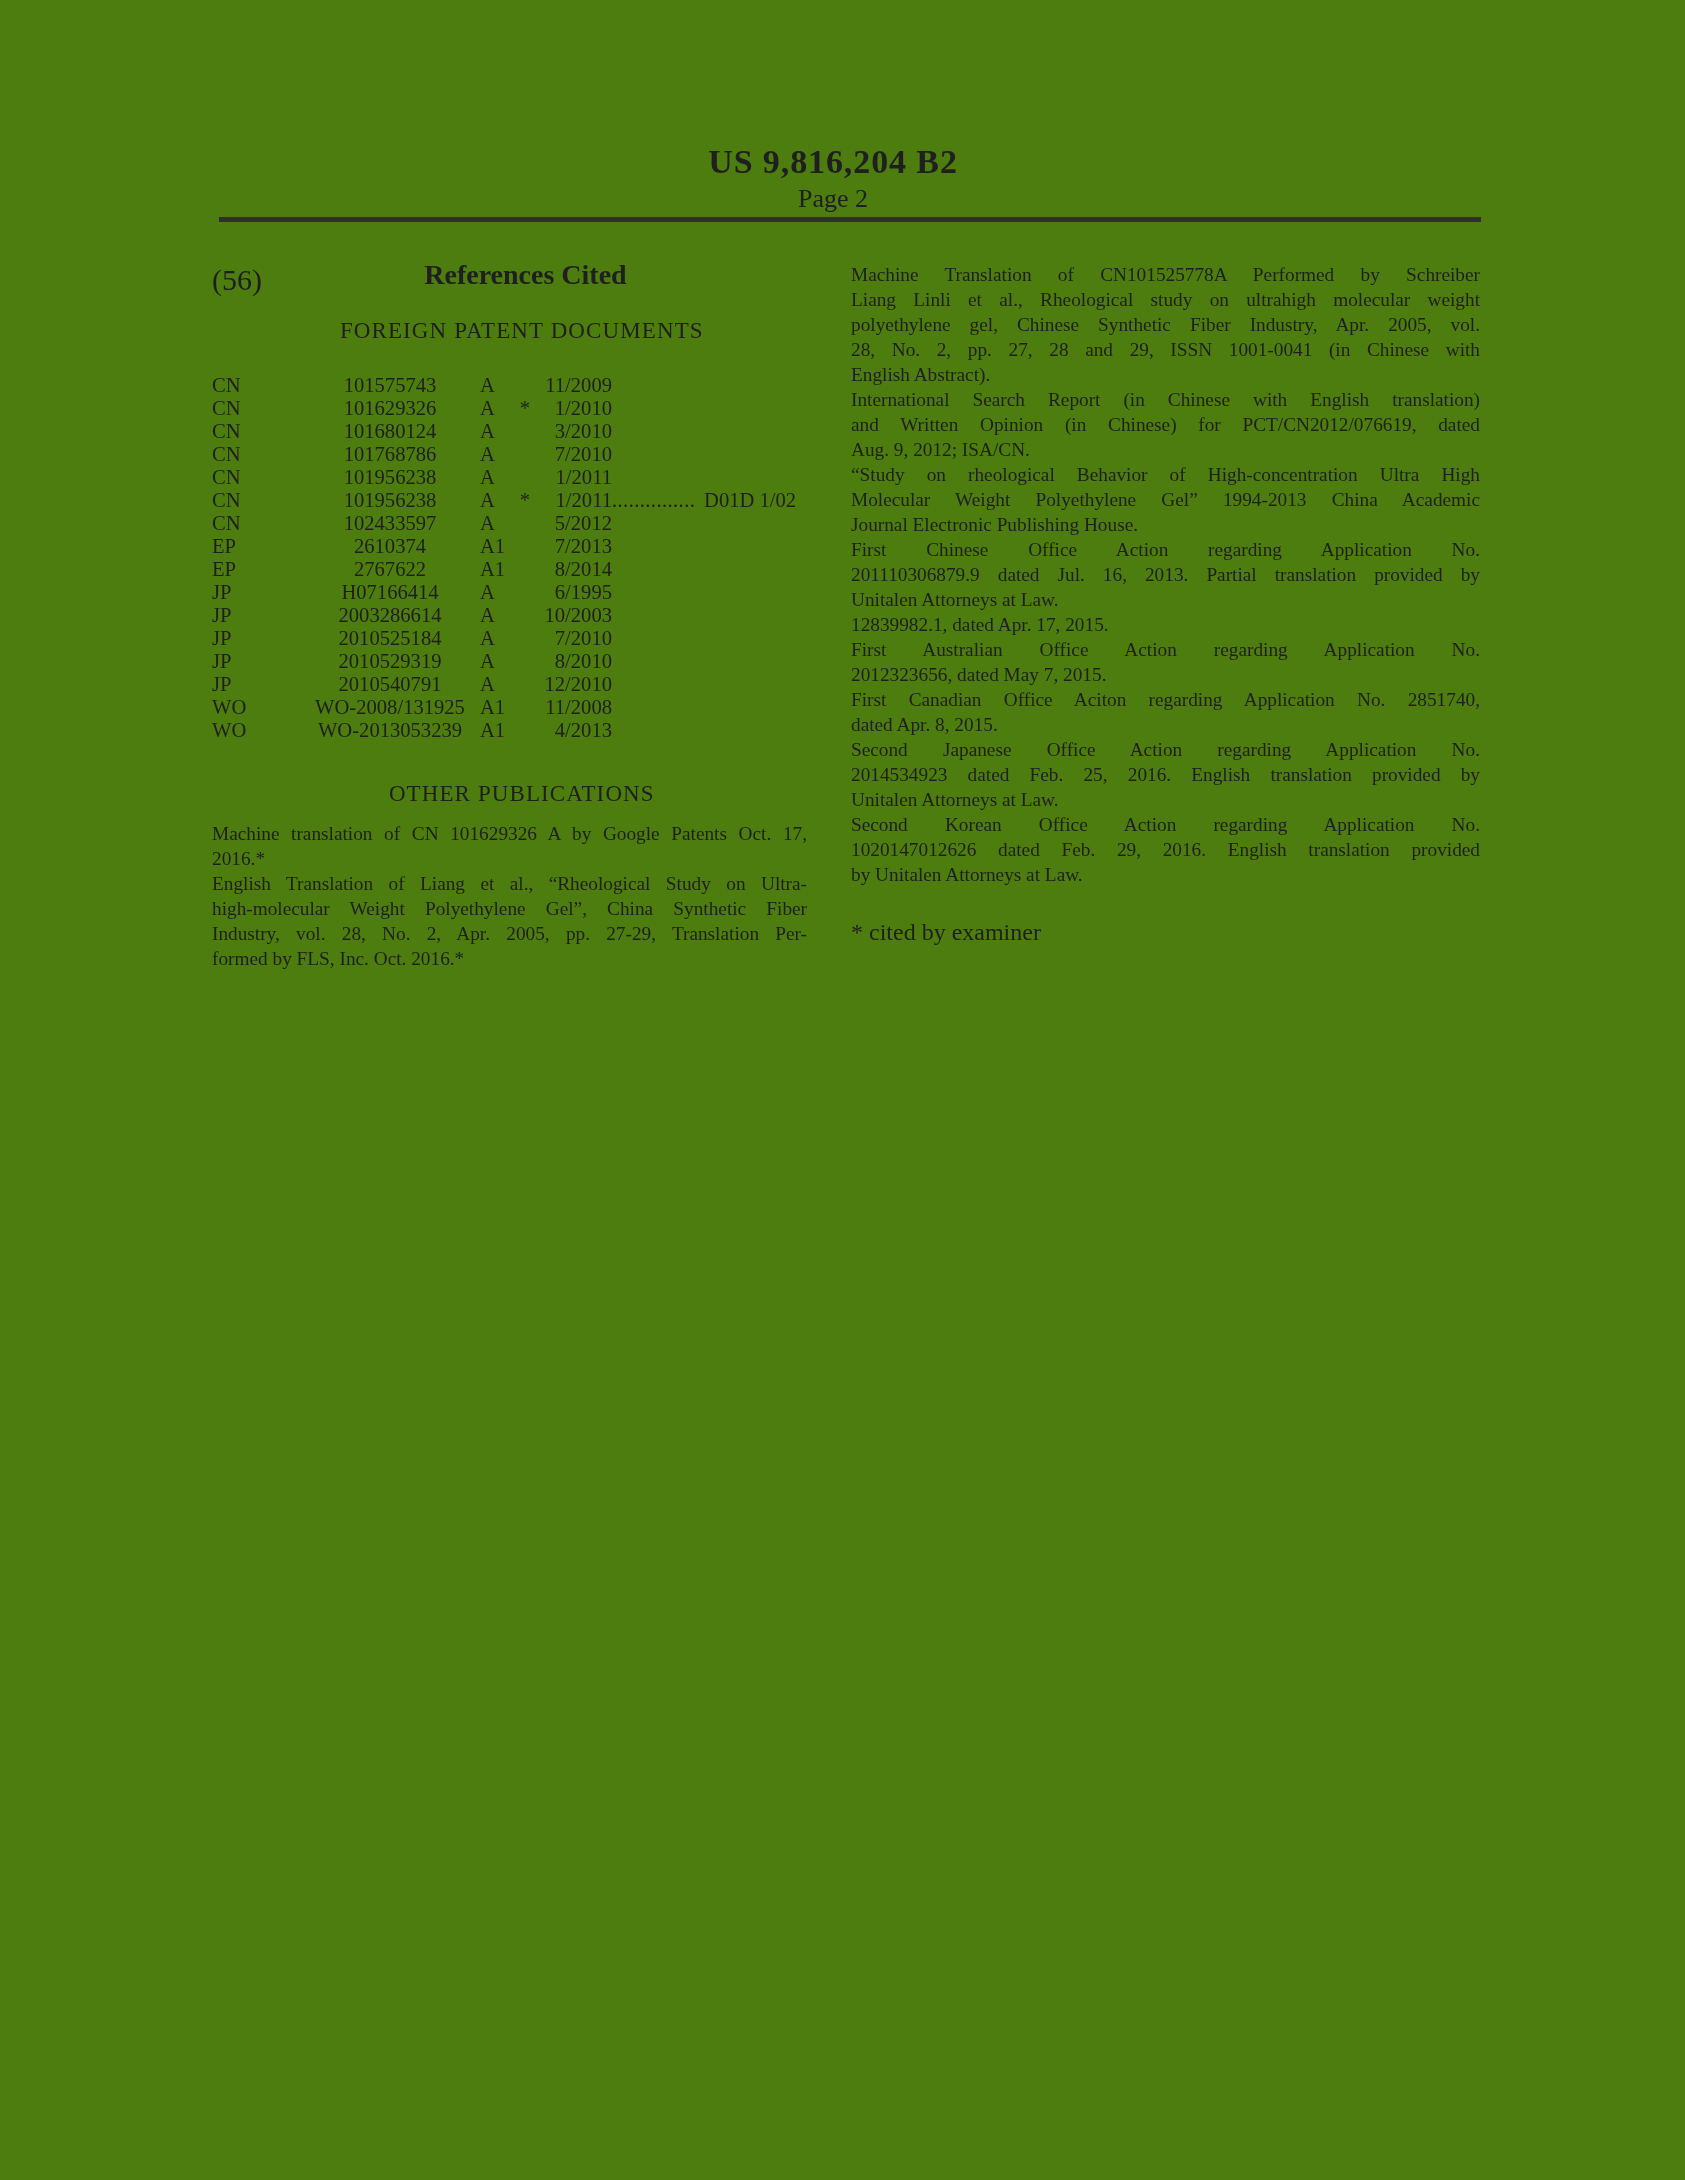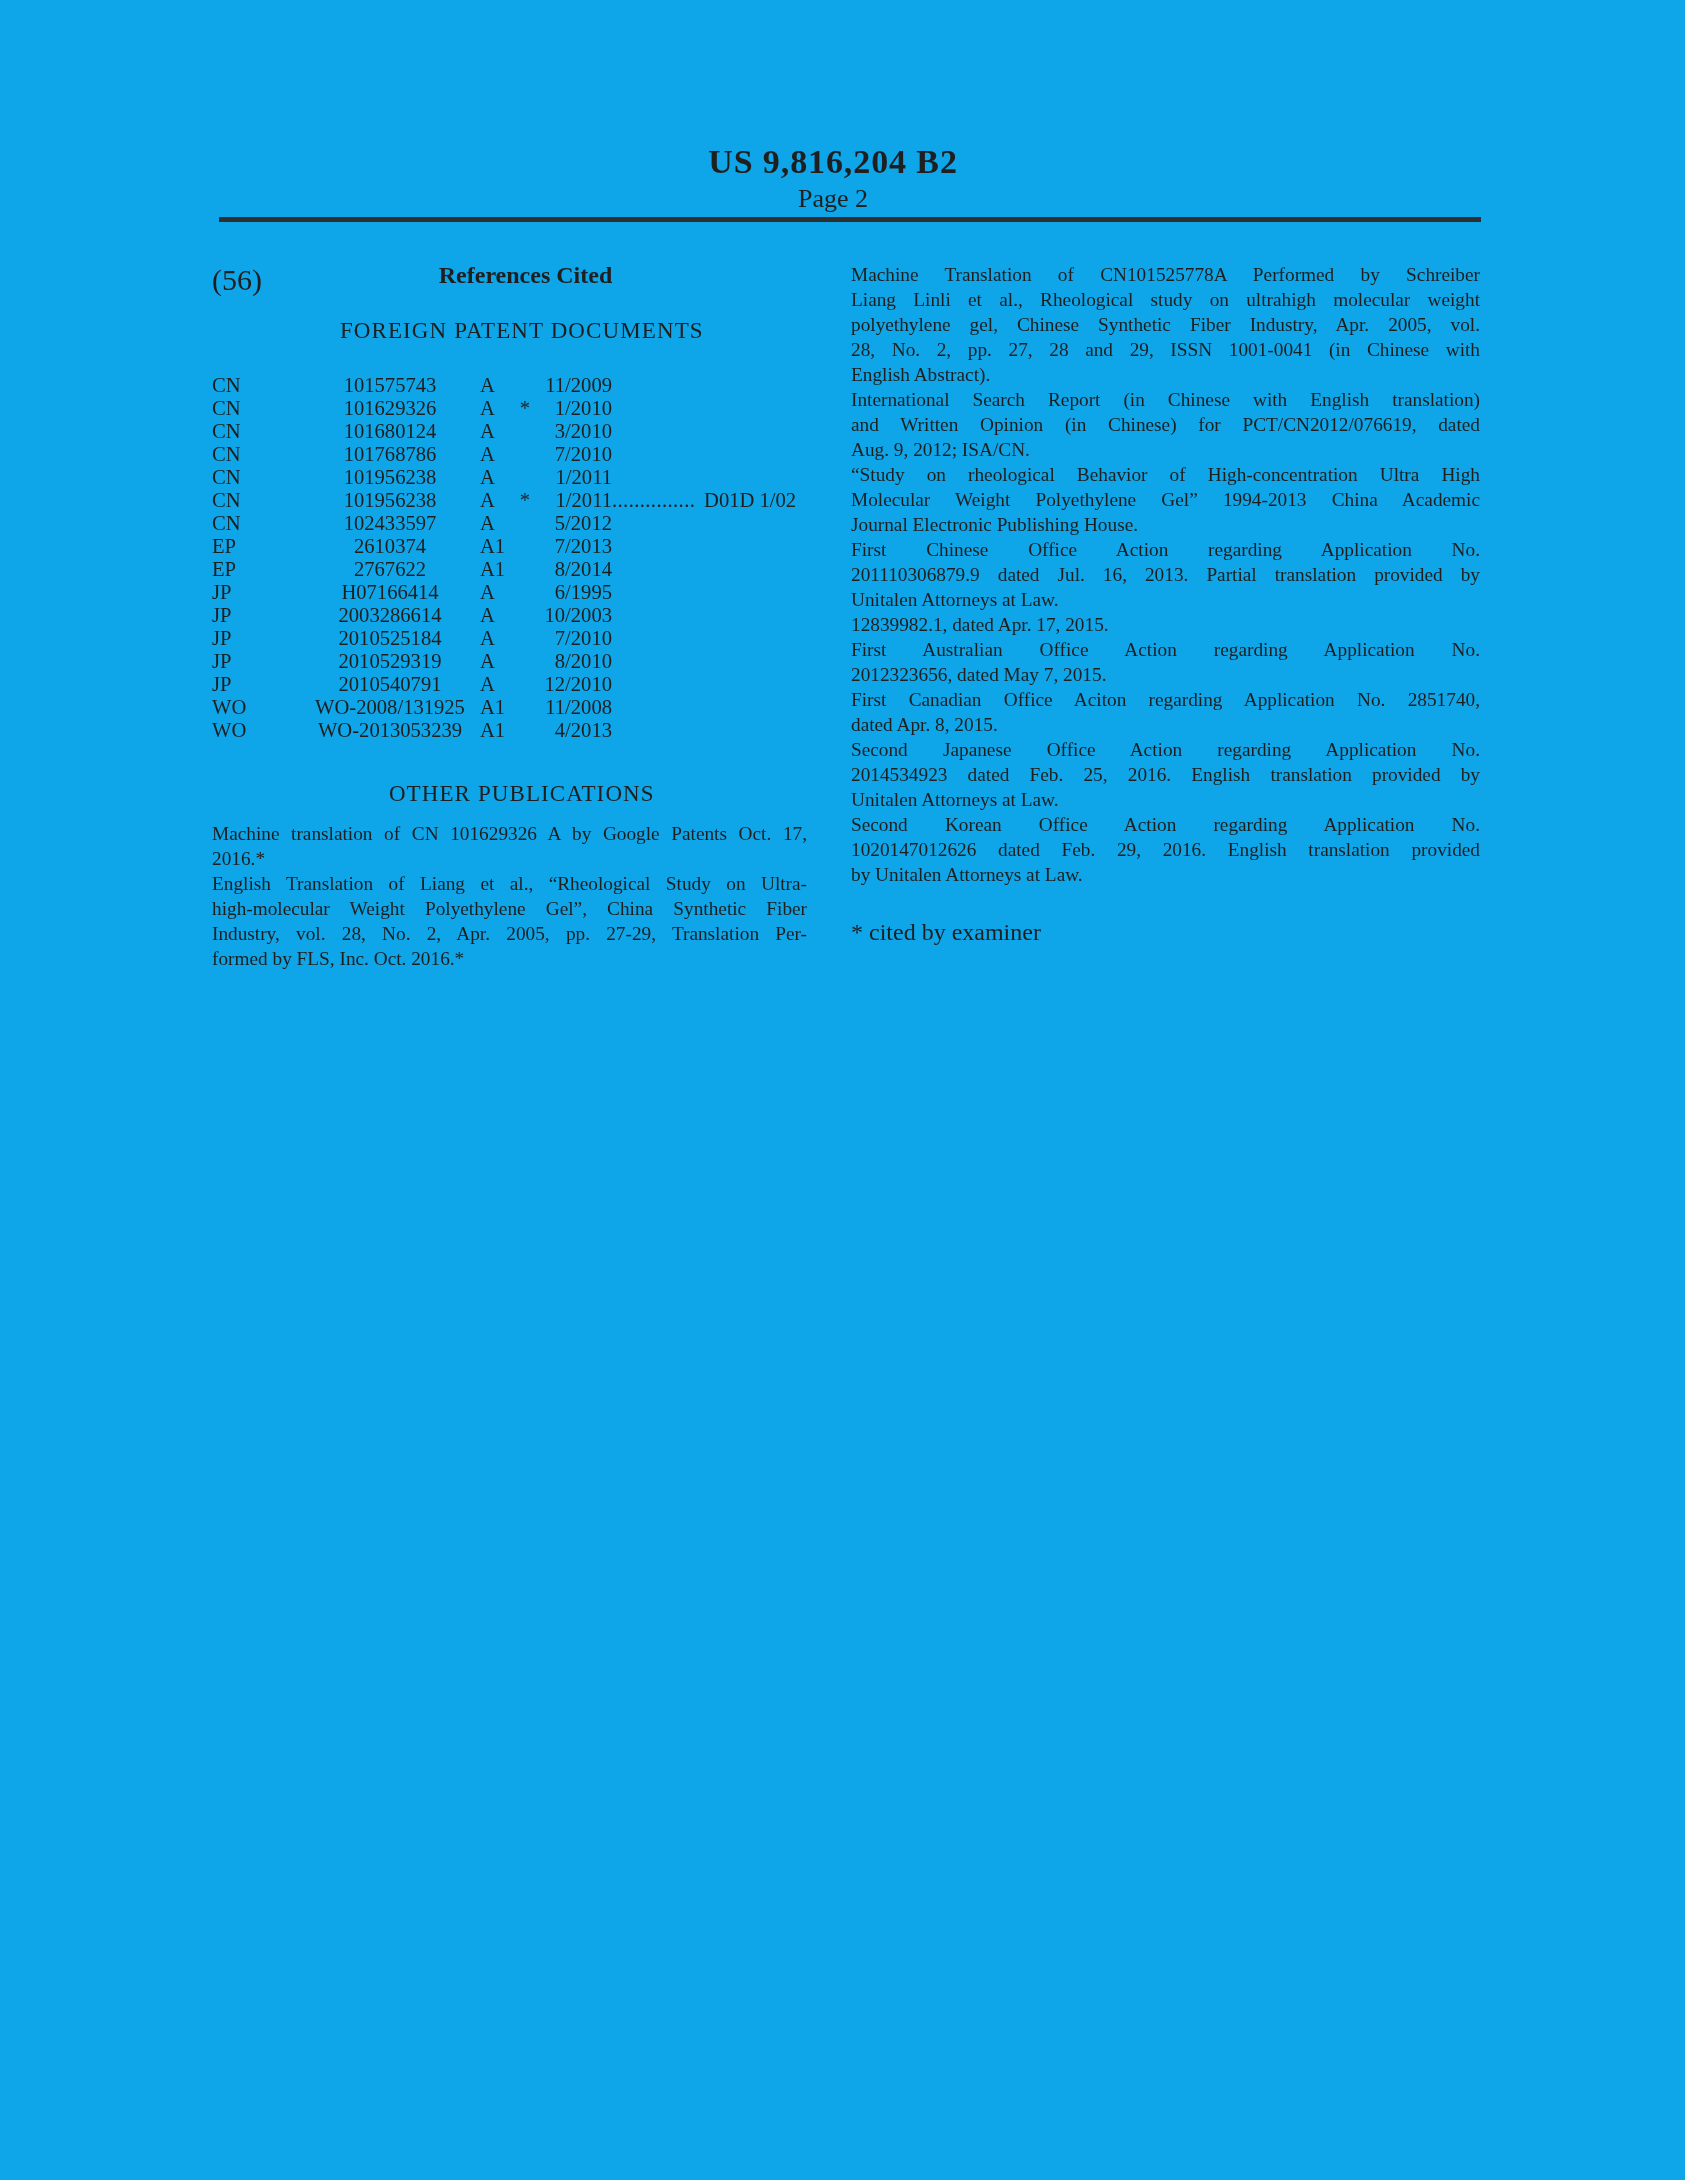--- a/index.html
+++ b/index.html
@@ -1,19 +1,19 @@
 <!DOCTYPE html>
 <html style="font-size:14px"><head>
 <meta charset="utf-8">
 <style>
   html,body{margin:0;padding:0;background:#ffffff;}
   .page{
     position:relative;
     width:1685px;height:2180px;
-    background:#0ea5e9;
+    background:#4d7c0f;
     color:#1f1f1f;
     font-family:"Liberation Serif","DejaVu Serif",serif;
     overflow:hidden;
   }
   .patent-number{
     position:absolute;top:143px;left:0;width:1666px;
     text-align:center;font-size:34px;font-weight:bold;letter-spacing:0.9px;
   }
   .page-label{
     position:absolute;top:184px;left:0;width:1666px;
@@ -22,21 +22,21 @@
   .rule{
     position:absolute;top:217px;left:219px;width:1262px;height:5.3px;
     background:#2f2f2f;
   }
   .col{position:absolute;top:262px;}
   .col.left{left:212px;width:595px;}
   .col.right{left:851px;width:629px;}
 
   .refs-head{position:relative;height:26px;}
   .sec-num{position:absolute;left:0;top:0.9px;font-size:30px;}
-  .refs-title{text-align:center;padding-left:32px;font-size:24px;font-weight:bold;line-height:26px;}
+  .refs-title{text-align:center;padding-left:32px;font-size:28px;font-weight:bold;line-height:26px;}
 
   .subhead{
     text-align:center;padding-left:24.6px;font-size:23px;line-height:25.5px;letter-spacing:1.1px;
   }
   .fp-head{margin-top:30px;}
   .op-head{margin-top:39px;}
 
   table.fp{border-collapse:collapse;margin-top:30px;width:595px;font-size:20.6px;table-layout:fixed;}
   table.fp td{padding:0;line-height:23px;white-space:nowrap;overflow:visible;}
   td.c-country{width:88px;padding-left:1.8px;margin-top:20px;}

